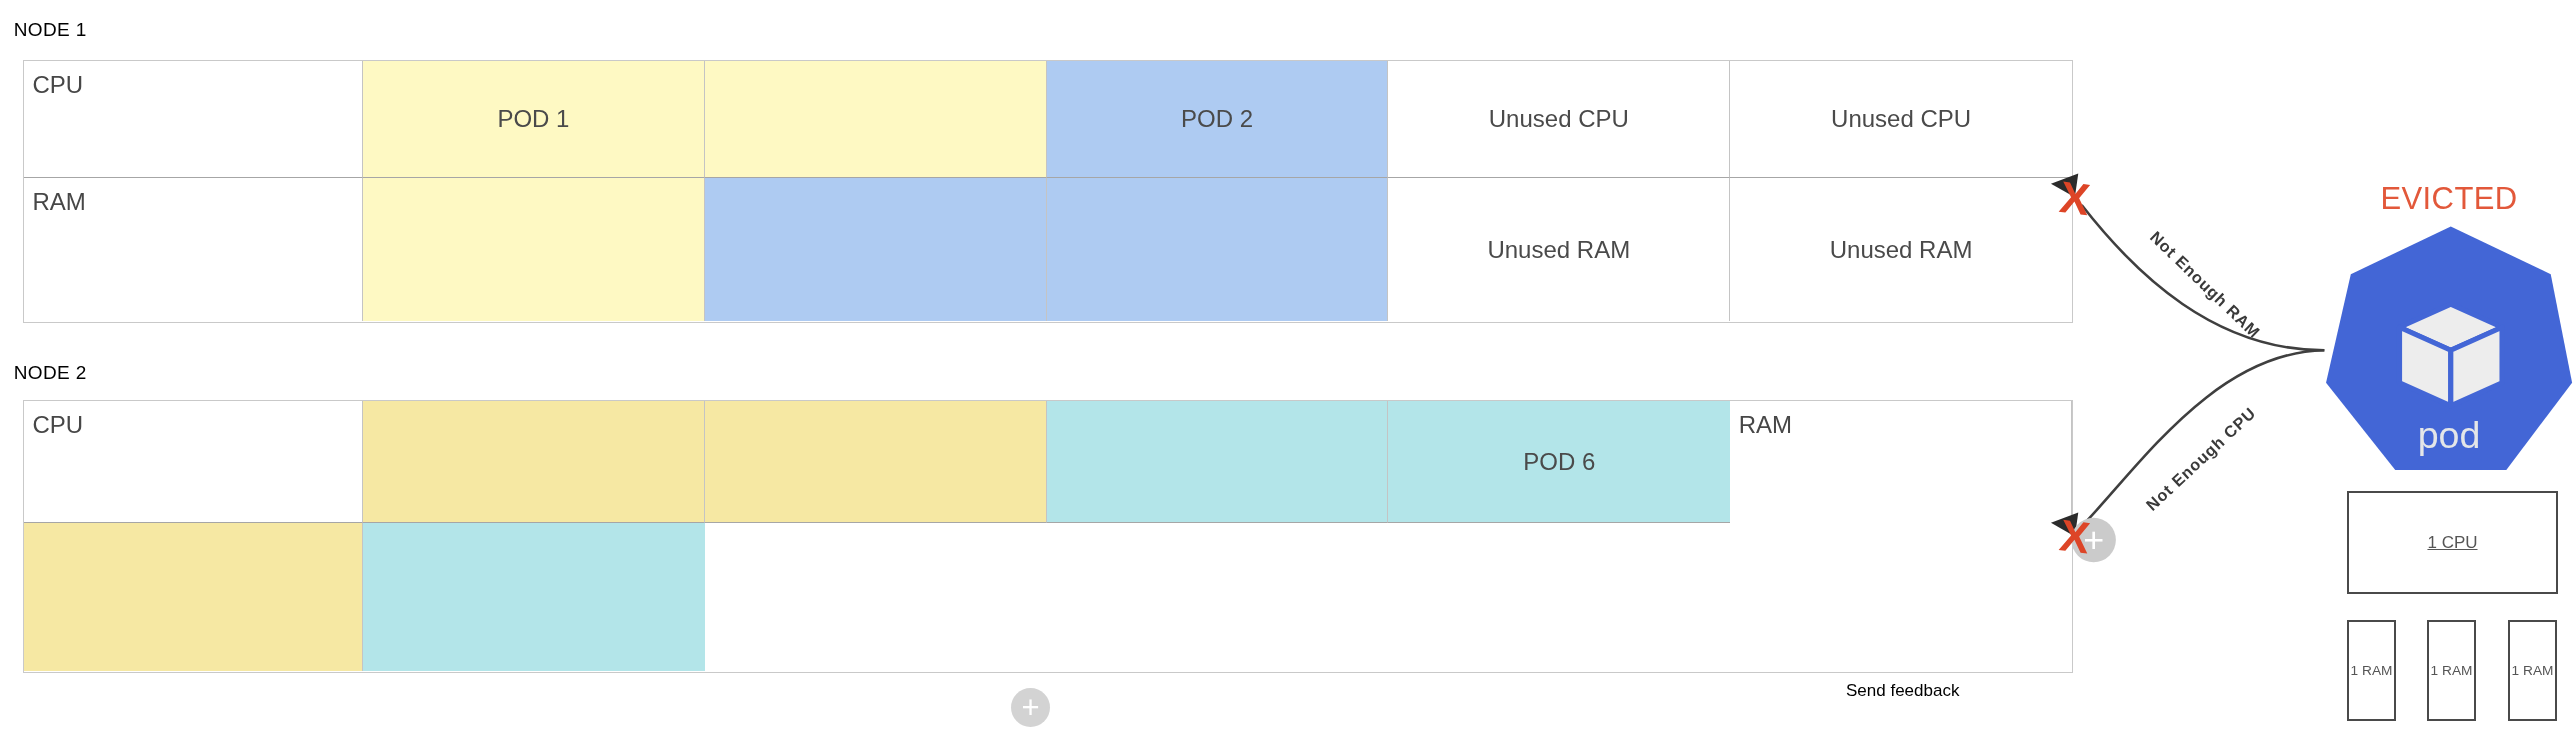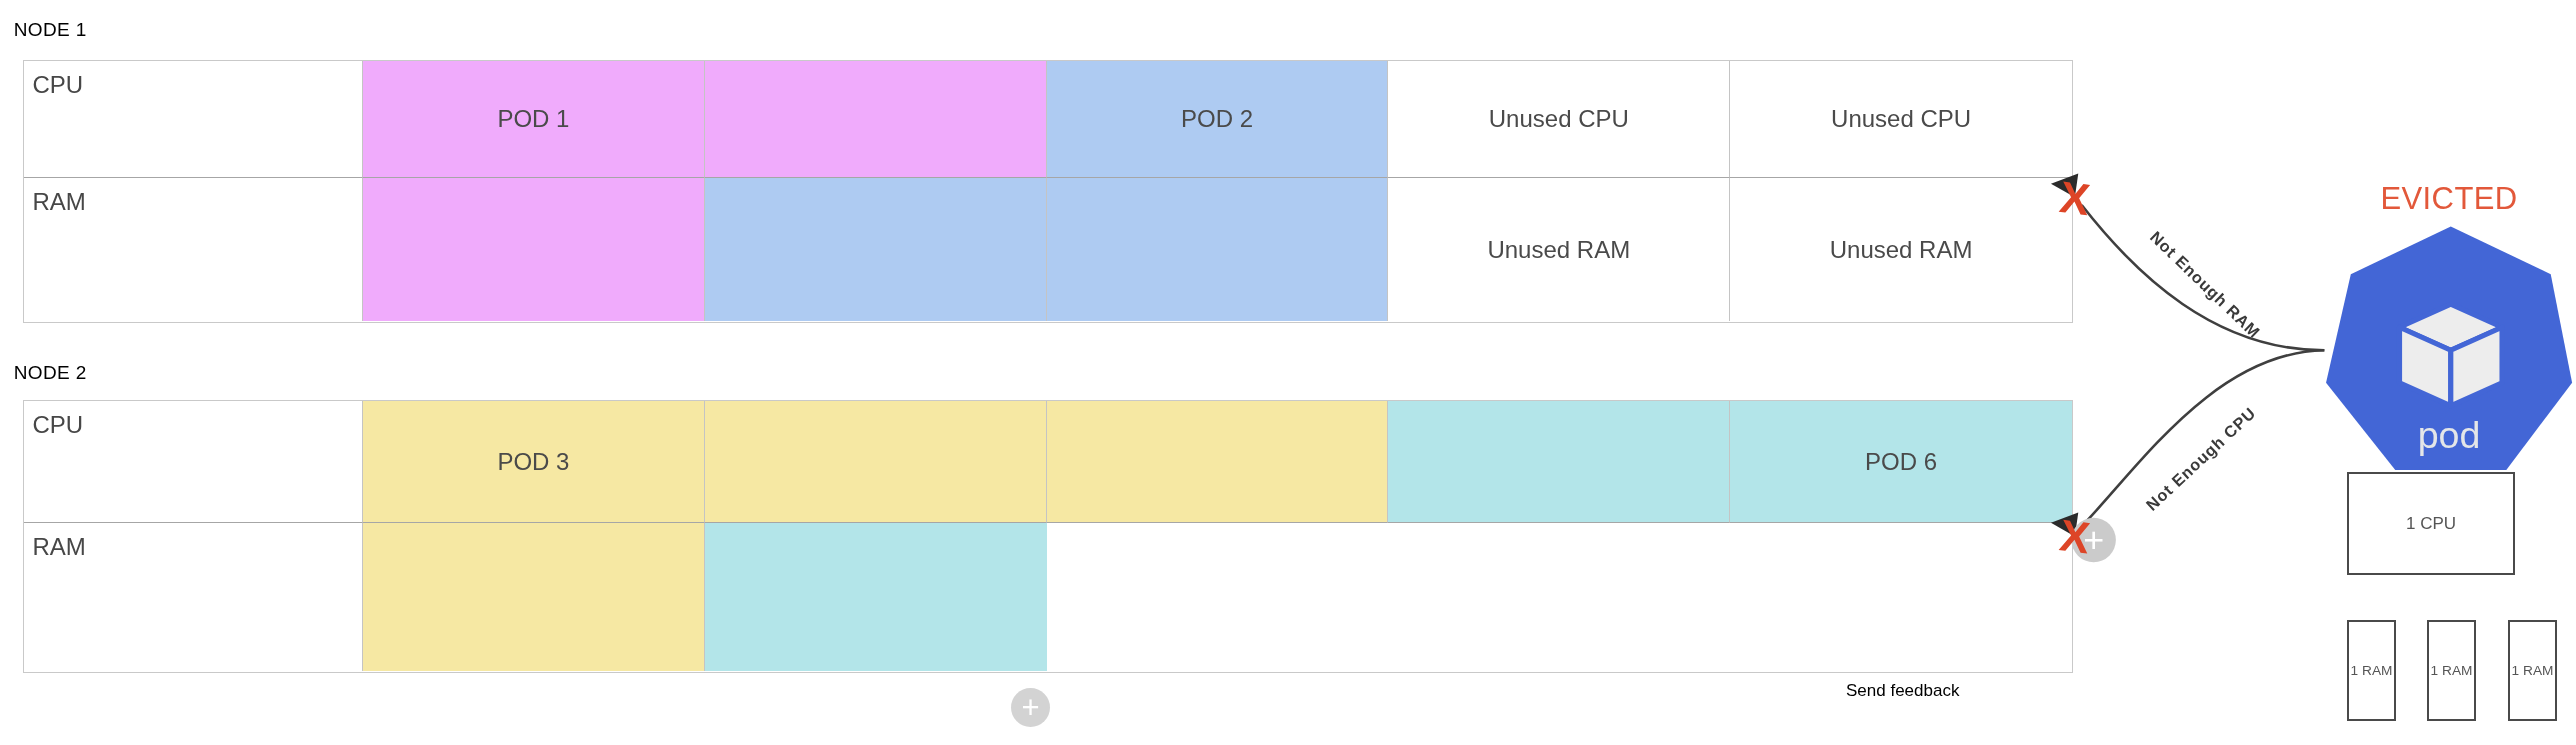--- a/index.html
+++ b/index.html
@@ -18,37 +18,37 @@
   }
   #table-node1{top:60px;height:263px;grid-template-rows:117px 143px;}
   #table-node2{top:400px;height:273px;grid-template-rows:122px 148px;}
   .cell{
     display:flex;align-items:center;justify-content:center;
     font-size:24px;color:#4a4a4a;box-sizing:border-box;
   }
   .cell.head{align-items:flex-start;justify-content:flex-start;padding:10.3px 0 0 8.5px;color:#474747;}
   .br{border-right:0.9px solid #c4c4c4;}
   .bb{border-bottom:0.9px solid #a6a6a6;}
-  .c-salmon{background:#f0abfc;}
+  .c-salmon{background:#fef9c3;}
   .c-blue{background:#aecbf2;}
   .c-yellow{background:#f6e8a3;}
   .c-teal{background:#b3e5e9;}
   .c-gray{background:#f3f3f3;}
   .span3{grid-column:span 3;}
   #evicted{
     position:absolute;left:2308px;top:181px;width:282px;text-align:center;
     font-size:31px;letter-spacing:0.4px;color:#e2583a;
   }
   #svg-overlay{position:absolute;left:0;top:0;}
   #svg-overlay text{font-family:"Liberation Sans",sans-serif;}
   .req-box{
     position:absolute;box-sizing:border-box;border:2.6px solid #4a4a4a;background:#fff;
     display:flex;align-items:center;justify-content:center;color:#555;
   }
-  #cpu-req{left:2347px;top:472px;width:168px;height:103px;font-size:17px;}
+  #cpu-req{left:2347px;top:491px;width:211px;height:103px;font-size:17px;text-decoration:underline;}
   .ram-req{top:620px;width:49px;height:101px;font-size:13.7px;white-space:nowrap;overflow:hidden;}
   #ram-req-1{left:2347px;}
   #ram-req-2{left:2427px;}
   #ram-req-3{left:2508px;}
   #send-feedback{
     position:absolute;left:1846px;top:681px;width:212px;text-align:left;
     font-size:17px;color:#000000;cursor:pointer;
   }
   #add-button{
     position:absolute;left:1011px;top:688px;width:39px;height:39px;border-radius:50%;
@@ -76,21 +76,20 @@
     <div class="cell c-blue br"></div>
     <div class="cell c-blue br"></div>
     <div class="cell br">Unused RAM</div>
     <div class="cell">Unused RAM</div>
   </div>
 
   <div class="node-title" style="top:362px;">NODE 2</div>
 
   <div class="res-table" id="table-node2">
     <div class="cell head br bb">CPU</div>
-    <div class="cell c-yellow br bb">POD 3</div>
     <div class="cell c-yellow br bb"></div>
     <div class="cell c-yellow br bb"></div>
     <div class="cell c-teal br bb"></div>
     <div class="cell c-teal bb">POD 6</div>
 
     <div class="cell head br">RAM</div>
     <div class="cell c-yellow br"></div>
     <div class="cell c-teal"></div>
   </div>
 

